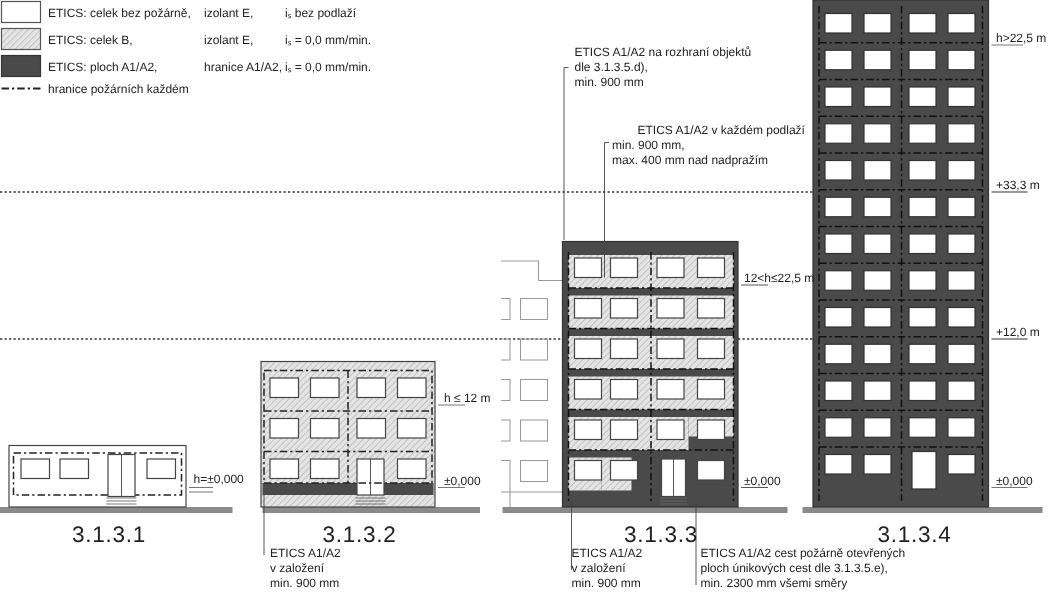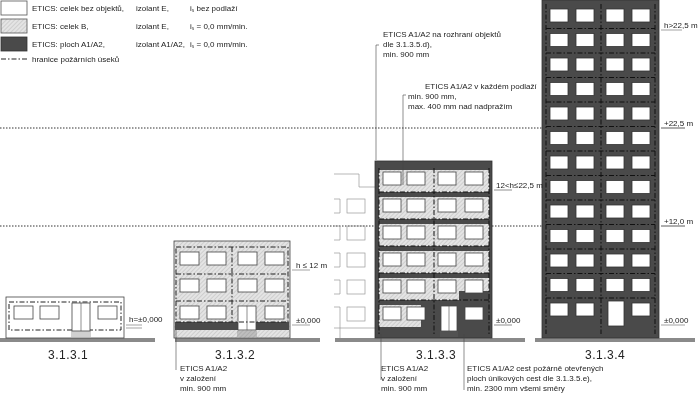--- a/index.html
+++ b/index.html
@@ -1,19 +1,19 @@
 <!DOCTYPE html>
 <html><head>
 <meta charset="utf-8">
 <style>
   html, body { margin:0; padding:0; background:#fff; }
   body { width:700px; height:405px; position:relative; overflow:hidden;
          font-family:"Liberation Sans", sans-serif; color:#222; }
   .txt { font-size:8px; line-height:10px; white-space:nowrap; position:absolute; }
-  .cap { font-size:12px; position:absolute; letter-spacing:0.5px; }
+  .cap { font-size:15px; position:absolute; letter-spacing:0.5px; }
   svg { position:absolute; left:0; top:0; }
 </style>
 </head>
 <body>
 
 <svg width="700" height="405" viewBox="0 0 700 405">
   <defs>
     <pattern id="hatch" width="3" height="3" patternUnits="userSpaceOnUse" patternTransform="rotate(45)">
       <rect width="3" height="3" fill="#e4e4e4"></rect>
       <line x1="0" y1="0" x2="0" y2="3" stroke="#b8b8b8" stroke-width="1"></line>
@@ -244,30 +244,30 @@
       <line x1="546" x2="655" y1="175.5" y2="175.5" stroke="#111" stroke-width="1" stroke-dasharray="5,2,1.5,2"></line>
       <line x1="546" x2="655" y1="200" y2="200" stroke="#111" stroke-width="1" stroke-dasharray="5,2,1.5,2"></line>
       <line x1="546" x2="655" y1="224.5" y2="224.5" stroke="#111" stroke-width="1" stroke-dasharray="5,2,1.5,2"></line>
       <line x1="546" x2="655" y1="249" y2="249" stroke="#111" stroke-width="1" stroke-dasharray="5,2,1.5,2"></line>
       <line x1="546" x2="655" y1="273.5" y2="273.5" stroke="#111" stroke-width="1" stroke-dasharray="5,2,1.5,2"></line>
       <line x1="546" x2="655" y1="298" y2="298" stroke="#111" stroke-width="1" stroke-dasharray="5,2,1.5,2"></line>
     </g>
 </svg>
 
 <div>
-  <span class="txt" style="left:32px;top:4px">ETICS: celek bez objektů,</span>
+  <span class="txt" style="left:32px;top:4px">ETICS: celek bez požárně,</span>
   <span class="txt" style="left:136px;top:4px">izolant E,</span>
   <span class="txt" style="left:190px;top:4px">iₛ bez podlaží</span>
   <span class="txt" style="left:32px;top:22px">ETICS: celek B,</span>
   <span class="txt" style="left:136px;top:22px">izolant E,</span>
   <span class="txt" style="left:190px;top:22px">iₛ = 0,0 mm/min.</span>
   <span class="txt" style="left:32px;top:40px">ETICS: ploch A1/A2,</span>
-  <span class="txt" style="left:136px;top:40px">izolant A1/A2,</span>
+  <span class="txt" style="left:136px;top:40px">hranice A1/A2,</span>
   <span class="txt" style="left:190px;top:40px">iₛ = 0,0 mm/min.</span>
-  <span class="txt" style="left:32px;top:55px">hranice požárních úseků</span>
+  <span class="txt" style="left:32px;top:55px">hranice požárních každém</span>
 </div>
 
 <div>
   <span class="txt" style="left:383px;top:30px">ETICS A1/A2 na rozhraní objektů</span>
   <span class="txt" style="left:383px;top:40px">dle 3.1.3.5.d),</span>
   <span class="txt" style="left:383px;top:50px">min. 900 mm</span>
 </div>
 <div>
   <span class="txt" style="left:425px;top:82px">ETICS A1/A2 v každém podlaží</span>
   <span class="txt" style="left:408px;top:92px">min. 900 mm,</span>
@@ -288,20 +288,20 @@
   <span class="txt" style="left:467px;top:374px">ploch únikových cest dle 3.1.3.5.e),</span>
   <span class="txt" style="left:467px;top:384px">min. 2300 mm všemi směry</span>
 </div>
 
 <span class="txt" style="left:129px;top:315px">h=±0,000</span>
 <span class="txt" style="left:296px;top:261px">h ≤ 12 m</span>
 <span class="txt" style="left:296px;top:316px">±0,000</span>
 <span class="txt" style="left:496px;top:181px">12&lt;h≤22,5 m</span>
 <span class="txt" style="left:496px;top:316px">±0,000</span>
 <span class="txt" style="left:664px;top:21px">h&gt;22,5 m</span>
-<span class="txt" style="left:664px;top:119px">+22,5 m</span>
+<span class="txt" style="left:664px;top:119px">+33,3 m</span>
 <span class="txt" style="left:664px;top:217px">+12,0 m</span>
 <span class="txt" style="left:664px;top:316px">±0,000</span>
 
 <span class="cap" style="left:48px;top:348px">3.1.3.1</span>
 <span class="cap" style="left:215px;top:348px">3.1.3.2</span>
 <span class="cap" style="left:416px;top:348px">3.1.3.3</span>
 <span class="cap" style="left:585px;top:348px">3.1.3.4</span>
 
 </body></html>

